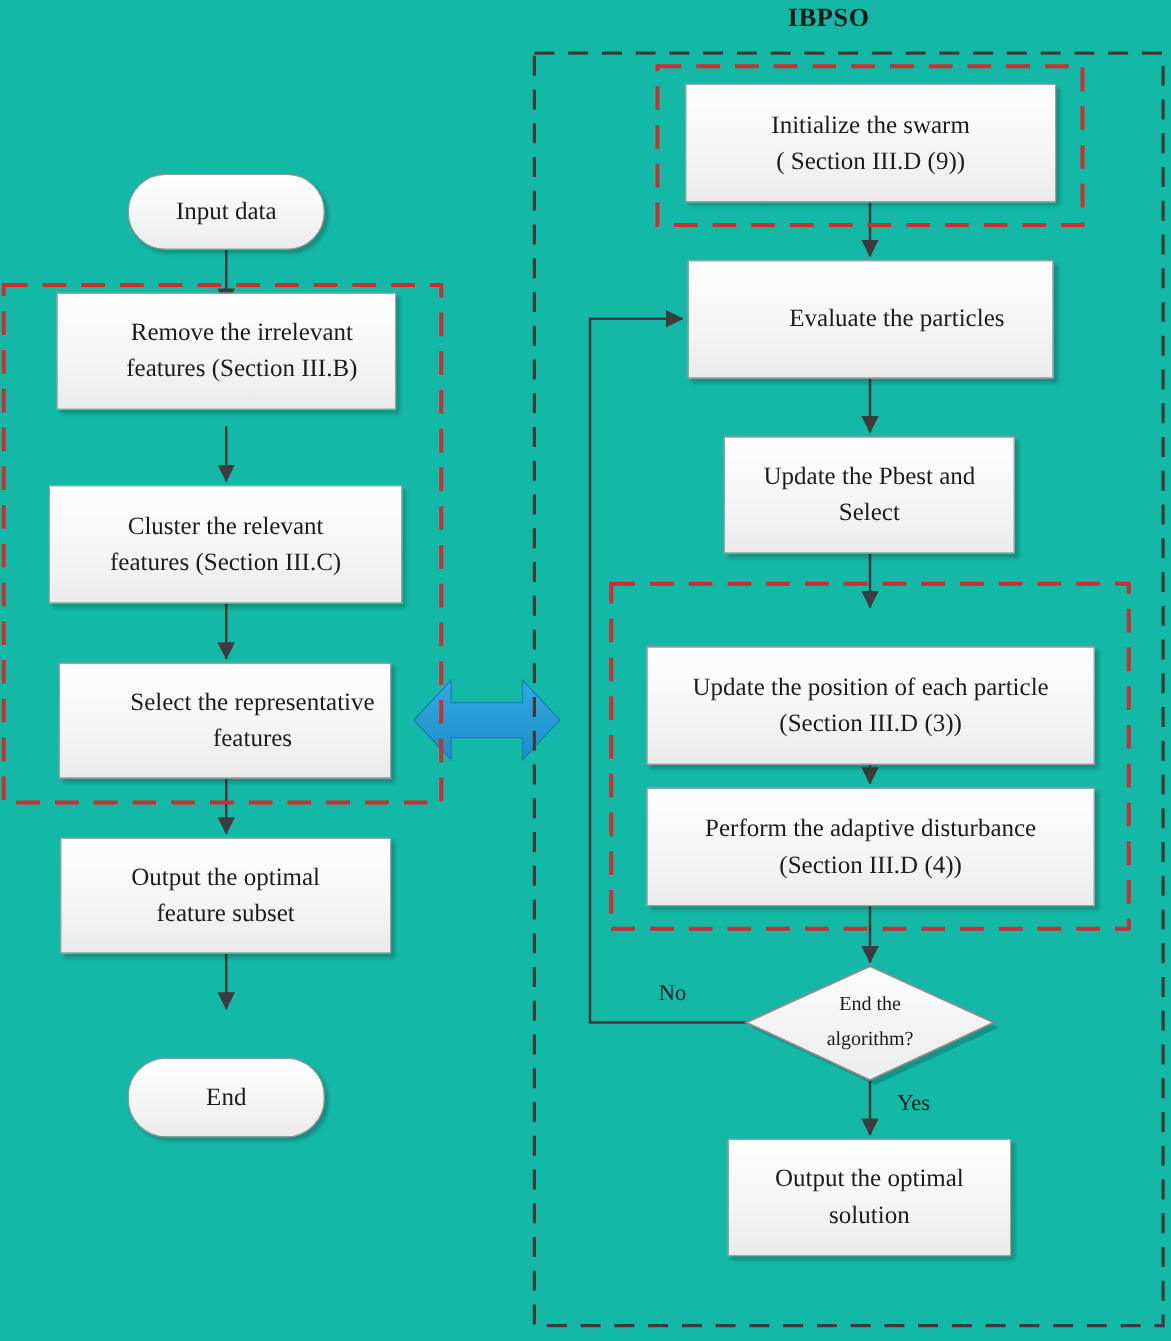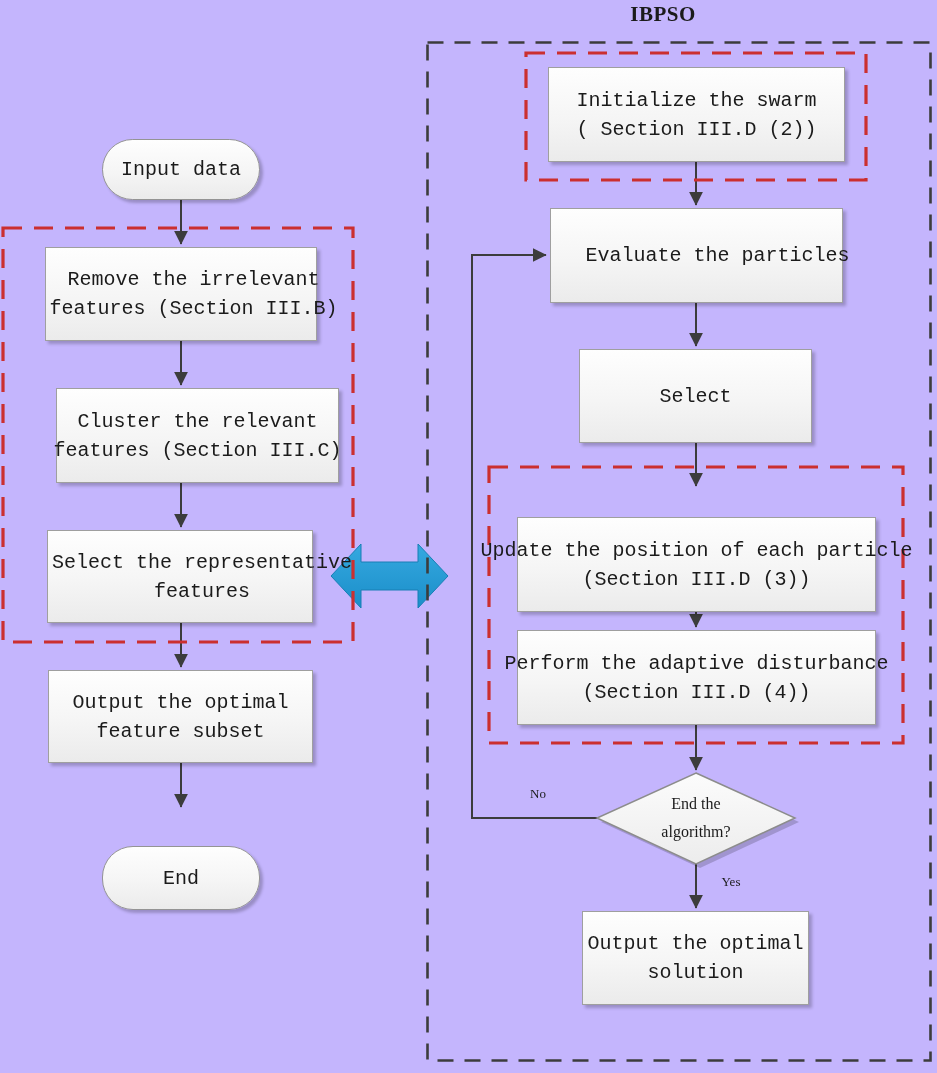--- a/index.html
+++ b/index.html
@@ -1,60 +1,60 @@
 <!DOCTYPE html>
 <html><head>
 <meta charset="utf-8">
 <style>
   html, body { margin: 0; padding: 0; background: #ffffff; }
   #canvas {
     position: relative;
     width: 937px;
     height: 1073px;
-    background: #c4b5fd;
+    background: #14b8a6;
     font-family: "Liberation Serif", "DejaVu Serif", serif;
     color: #1b1b1b;
     overflow: hidden;
   }
   #wires { position: absolute; left: 0; top: 0; width: 937px; height: 1073px; }
 
   .node {
     position: absolute;
     display: flex;
     flex-direction: column;
     justify-content: center;
     align-items: center;
     text-align: center;
     background: linear-gradient(180deg, #fefefe 0%, #f5f5f5 55%, #ebebeb 100%);
     border: 1px solid #9f9f9f;
     box-shadow: 3px 3px 3px rgba(0,0,0,0.22);
     font-size: 20px;
     line-height: 29px;
     box-sizing: border-box;
   }
-  .node span { display: block; white-space: nowrap; font-family: Liberation Mono, monospace; }
+  .node span { display: block; white-space: nowrap; }
   .pill { border-radius: 31px; border-color: #949494; }
 
   .diamond-label {
     position: absolute;
     display: flex;
     flex-direction: column;
     justify-content: center;
     align-items: center;
     text-align: center;
     font-size: 16px;
     line-height: 28px;
     background: transparent;
     border: none;
     box-shadow: none;
   }
 
   .float-label {
     position: absolute;
-    font-size: 13px;
+    font-size: 18px;
     line-height: 24px;
     text-align: center;
     white-space: nowrap;
   }
   .group-title {
     position: absolute;
     font-weight: bold;
     font-size: 21px;
     text-align: center;
     letter-spacing: 0.5px;
@@ -104,54 +104,55 @@
     <rect x="526" y="53" width="340" height="127" fill="none" stroke="#cb2f2f" stroke-width="3.2" stroke-dasharray="19 12"></rect>
     <rect x="489" y="467" width="414" height="276" fill="none" stroke="#cb2f2f" stroke-width="3.2" stroke-dasharray="19 12"></rect>
   </svg>
 
   <div class="group-title" style="left:598px; top:2px; width:130px;">IBPSO</div>
 
   <div class="node pill" style="left:102px; top:139px; width:158px; height:61px;">
     <span>Input data</span>
   </div>
 
-  <div class="node" style="left:45px; top:247px; width:272px; height:94px;padding-left:25px;">
+  <div class="node" style="left:45px; top:234px; width:272px; height:94px;padding-left:25px;">
     <span>Remove the irrelevant</span>
     <span>features (Section III.B)</span>
   </div>
 
-  <div class="node" style="left:39px; top:388px; width:283px; height:95px;margin-left:17px;">
+  <div class="node" style="left:39px; top:388px; width:283px; height:95px;">
     <span>Cluster the relevant</span>
     <span>features (Section III.C)</span>
   </div>
 
   <div class="node" style="left:47px; top:530px; width:266px; height:93px;padding-left:44px;">
     <span>Select the representative</span>
     <span>features</span>
   </div>
 
   <div class="node" style="left:48px; top:670px; width:265px; height:93px;">
     <span>Output the optimal</span>
     <span>feature subset</span>
   </div>
 
   <div class="node pill" style="left:102px; top:810px; width:158px; height:64px;margin-top:36px;">
     <span>End</span>
   </div>
 
   <div class="node" style="left:548px; top:67px; width:297px; height:95px;">
     <span>Initialize the swarm</span>
-    <span>( Section III.D (2))</span>
+    <span>( Section III.D (9))</span>
   </div>
 
   <div class="node" style="left:550px; top:208px; width:293px; height:95px;padding-left:42px;">
     <span>Evaluate the particles</span>
   </div>
 
   <div class="node" style="left:579px; top:349px; width:233px; height:94px;">
+    <span>Update the Pbest and</span>
     <span>Select</span>
   </div>
 
   <div class="node" style="left:517px; top:489px; width:359px; height:95px;margin-top:28px;">
     <span>Update the position of each particle</span>
     <span>(Section III.D (3))</span>
   </div>
 
   <div class="node" style="left:517px; top:630px; width:359px; height:95px;">
     <span>Perform the adaptive disturbance</span>

